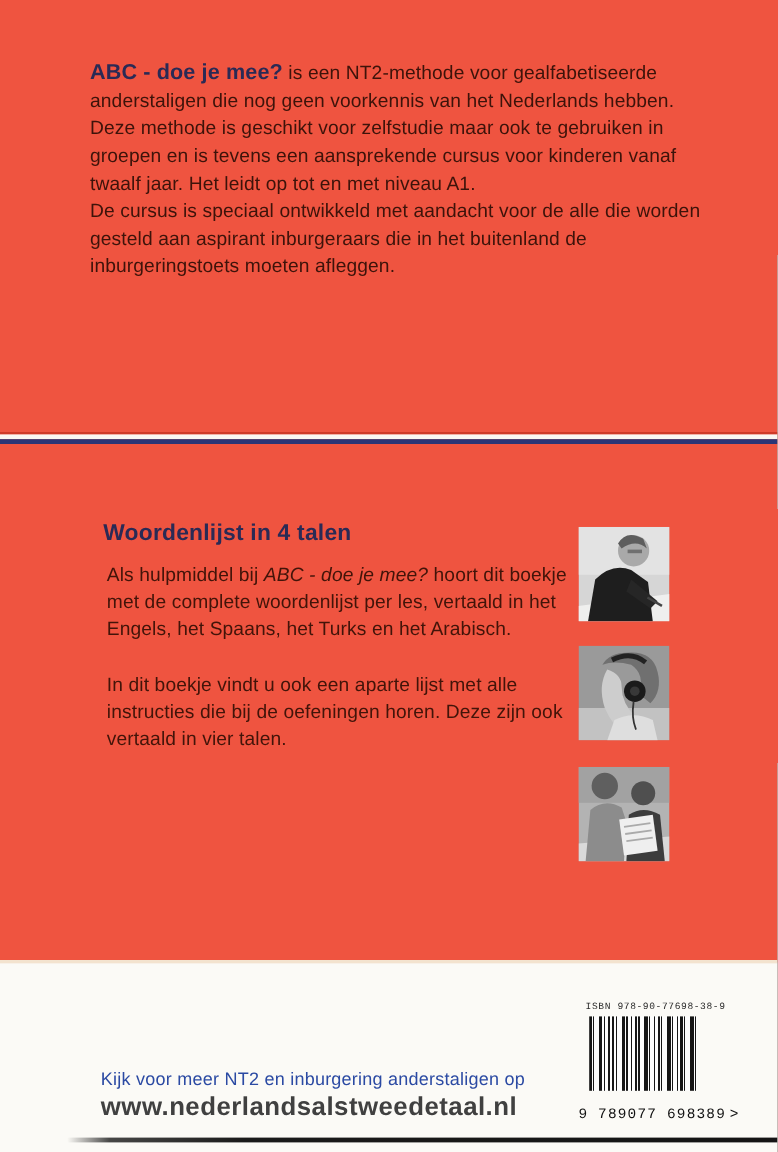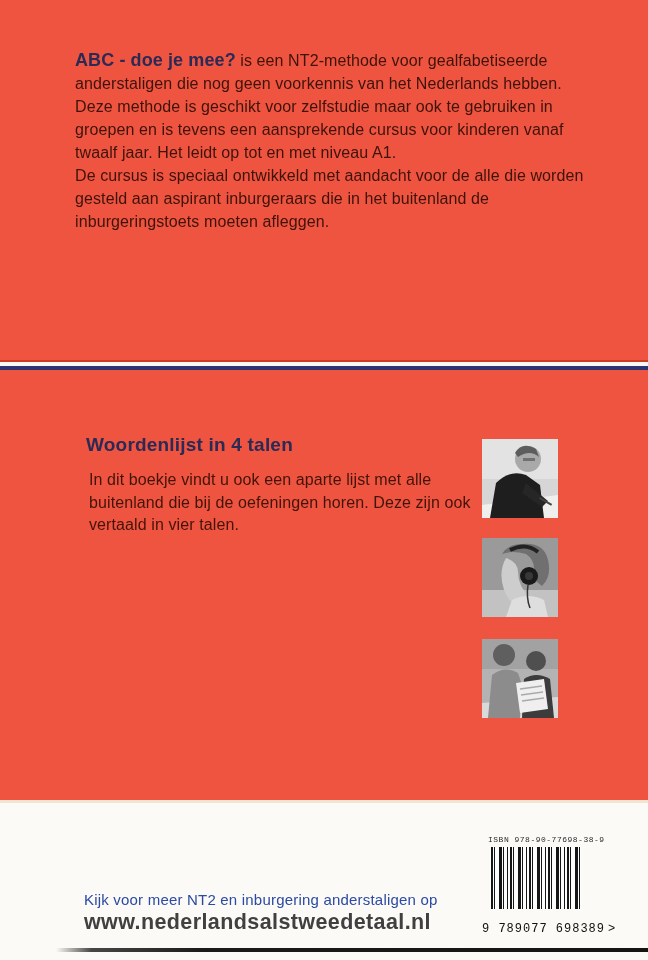--- a/index.html
+++ b/index.html
@@ -105,21 +105,22 @@
 
     <div class="flag-stripe">
       <div class="flag-red"></div>
       <div class="flag-white"></div>
       <div class="flag-blue"></div>
     </div>
 
     <h2 class="wordlist-heading">Woordenlijst in 4 talen</h2>
 
     <div class="wordlist-block">
-      <p>In dit boekje vindt u ook een aparte lijst met alle buitenland die bij de oefeningen horen.  Deze zijn ook vertaald in vier talen.</p>
+      <p><span>Als hulpmiddel bij </span><em>ABC - doe je mee?</em><span> hoort dit boekje met de complete woordenlijst per les, vertaald in het Engels, het Spaans, het Turks en het Arabisch.</span></p>
+      <p>In dit boekje vindt u ook een aparte lijst met alle instructies die bij de oefeningen horen.  Deze zijn ook vertaald in vier talen.</p>
     </div>
 
     <div class="photo photo-1">
       <svg width="76" height="79" viewBox="0 0 76 79" xmlns="http://www.w3.org/2000/svg">
         <rect width="76" height="79" fill="#d6d6d6"></rect>
         <rect x="0" y="0" width="76" height="40" fill="#e3e3e3"></rect>
         <polygon points="0,66 76,56 76,79 0,79" fill="#efefee"></polygon>
         <circle cx="46" cy="20" r="13" fill="#a9a9a9"></circle>
         <path d="M33,14 Q40,2 54,10 L57,18 Q48,10 36,18 Z" fill="#5d5d5d"></path>
         <rect x="41" y="19" width="12" height="3" fill="#707070"></rect>

